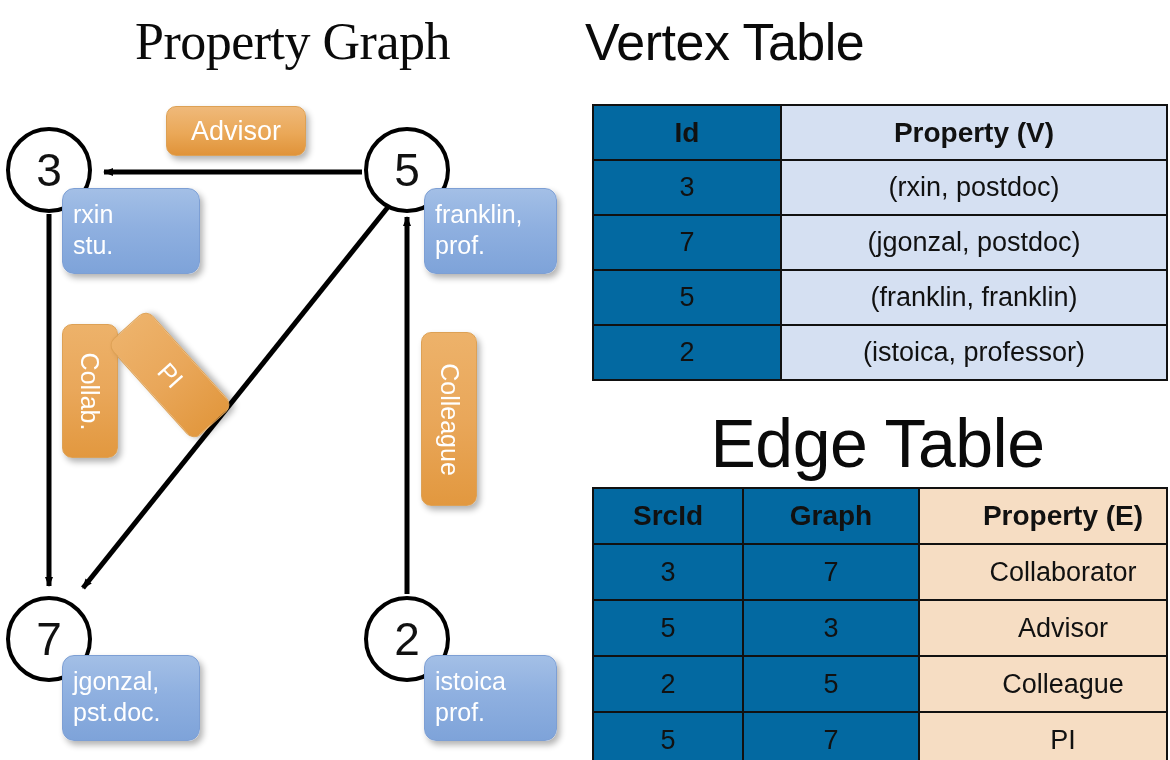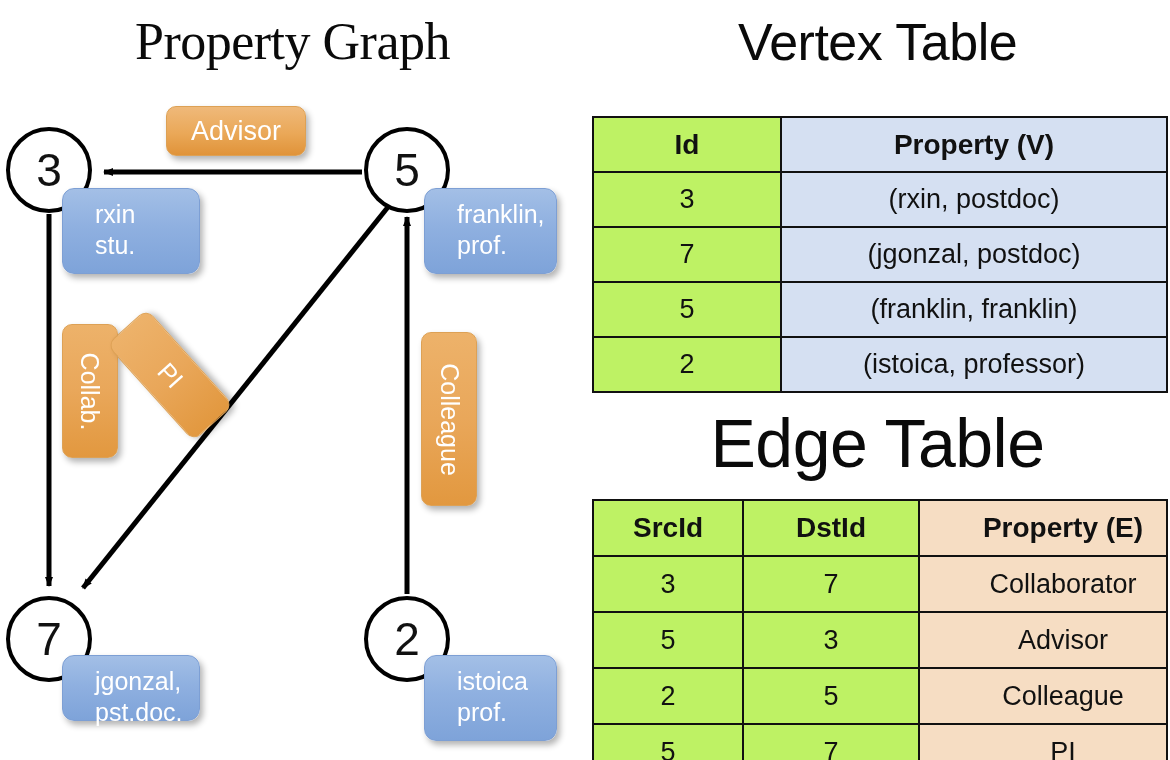--- a/index.html
+++ b/index.html
@@ -19,21 +19,21 @@
   
   .title {
     position: absolute;
     font-family: "Liberation Sans", sans-serif;
     font-weight: 300;
     color: #0a0a0a;
     white-space: nowrap;
     letter-spacing: -0.5px;
   }
   #title-property-graph { left: 0; top: 12px; width: 585px; text-align: center; font-size: 52px; font-family: Liberation Serif, serif; }
-  #title-vertex-table   { left: 585px; top: 12px; width: 585px; text-align: center; font-size: 52px; }
+  #title-vertex-table   { left: 585px; top: 12px; width: 585px; font-size: 52px; }
   #title-edge-table     { left: 585px; top: 404px; width: 585px; text-align: center; font-size: 68px; }
 
   
   #graph { position: absolute; left: 0; top: 0; width: 585px; height: 760px; }
   #graph-svg { position: absolute; left: 0; top: 0; width: 585px; height: 760px; }
 
   .node-circle {
     position: absolute;
     width: 86px;
     height: 86px;
@@ -59,27 +59,27 @@
   .vprop {
     position: absolute;
     background: linear-gradient(to bottom, #a3bfe6 0%, #8fb0e0 45%, #7ea3d9 100%);
     border: 1px solid #7d9fd4;
     border-radius: 12px;
     color: #ffffff;
     font-family: "Liberation Sans", sans-serif;
     font-weight: 300;
     font-size: 25px;
     line-height: 1.22;
-    padding: 10px 32px;
+    padding: 10px 10px;
     box-sizing: border-box;
     box-shadow: 3px 4px 6px rgba(0,0,0,0.30);
   }
   #vprop-rxin     { left: 62px;  top: 188px; width: 138px; height: 86px; }
   #vprop-franklin { left: 424px; top: 188px; width: 133px; height: 86px; }
-  #vprop-jgonzal  { left: 62px;  top: 655px; width: 138px; height: 66px; text-align: center; }
+  #vprop-jgonzal  { left: 62px;  top: 655px; width: 138px; height: 86px; }
   #vprop-istoica  { left: 424px; top: 655px; width: 133px; height: 86px; }
 
   
   .eprop {
     position: absolute;
     background: linear-gradient(to bottom, #edb26a 0%, #e9a75a 50%, #e2983f 100%);
     border: 1px solid #dda155;
     border-radius: 10px;
     color: #ffffff;
     font-family: "Liberation Sans", sans-serif;
@@ -114,22 +114,21 @@
     transform-origin: 50% 50%;
   }
   #eprop-pi .rot { transform: rotate(90deg); white-space: nowrap; }
 
   
   .tbl {
     position: absolute;
     border-collapse: collapse;
     table-layout: fixed;
     font-family: "Liberation Sans", sans-serif;
-    background: #bef264;
-    margin-top: 12px;
+    background: #0369a1;
   }
   .tbl td, .tbl th {
     border: 2px solid #111111;
     text-align: center;
     font-weight: 300;
     color: #111111;
     padding: 0;
   }
   .tbl .hdr { font-weight: bold; }
 
@@ -250,21 +249,21 @@
 
   <table class="tbl" id="edge-table">
     <colgroup>
         <col class="c-src">
         <col class="c-dst">
         <col class="c-prop">
       </colgroup>
     <tbody>
       <tr>
         <td class="hdr">SrcId</td>
-        <td class="hdr">DstId</td>
+        <td class="hdr">Graph</td>
         <td class="hdr prop-cell">Property (E)</td>
       </tr>
       <tr>
         <td>3</td>
         <td>7</td>
         <td class="prop-cell">Collaborator</td>
       </tr>
       <tr>
         <td>5</td>
         <td>3</td>

